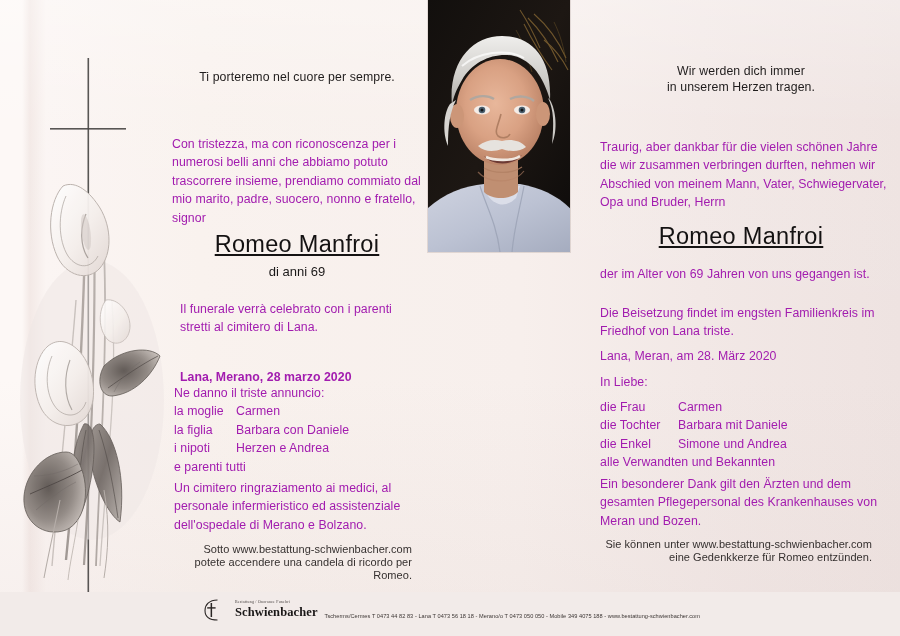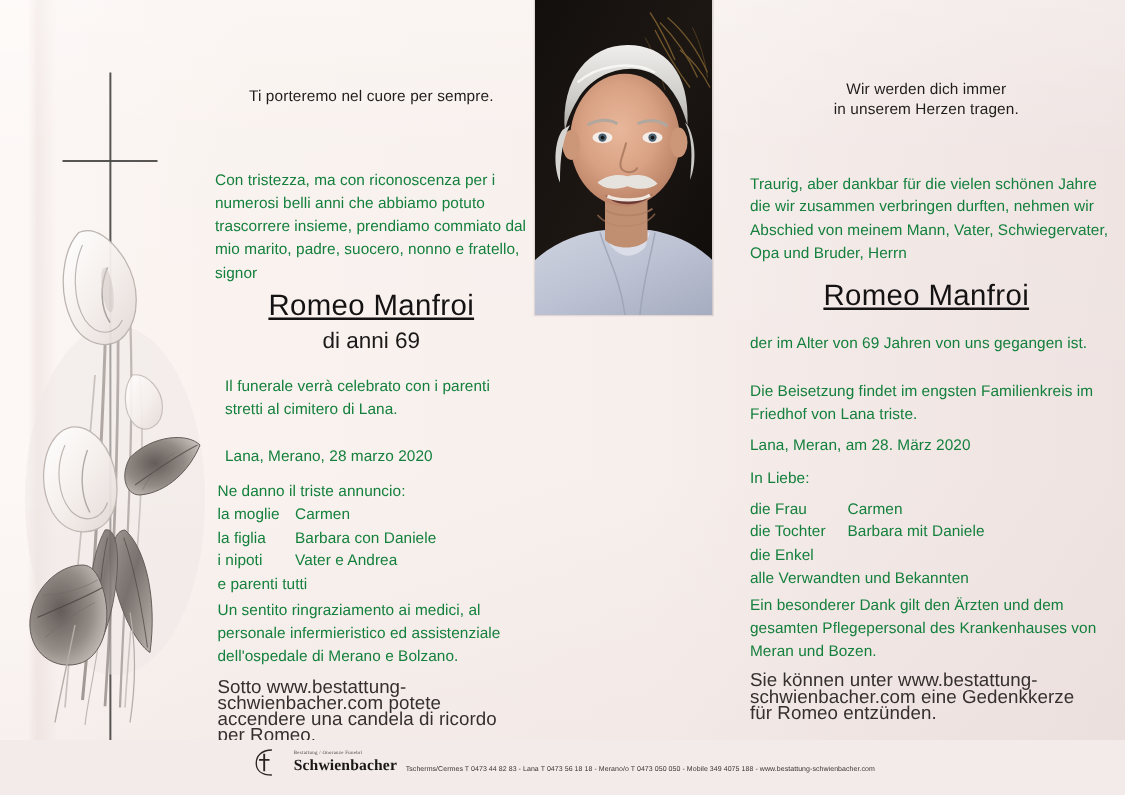--- a/index.html
+++ b/index.html
@@ -74,43 +74,44 @@
     font-size: 12.3px;
     line-height: 15.5px;
     letter-spacing: 0.1px;
     text-align: center;
     color: #201d1d;
   }
   .body {
     font-size: 12.3px;
     line-height: 18.4px;
     letter-spacing: 0.05px;
-    color: #15803d;
+    color: #a21caf;
   }
   .name {
     font-size: 23.5px;
     line-height: 28px;
     letter-spacing: 0.3px;
     color: #141212;
     text-align: center;
     font-weight: 400;
     text-decoration: underline;
   }
   .name-it { text-align: center; }
   .age {
-    font-size: 18px;
+    font-size: 13px;
     line-height: 20px;
     text-align: center;
     color: #1b1919;
   }
   .fine {
-    font-size: 15px;
+    font-size: 11px;
     line-height: 13px;
     letter-spacing: 0.05px;
     color: #35302f;
+    text-align: right;
   }
   .rowlist { display: block; }
   .rowlist .r { display: flex; line-height: 18.4px; align-items: center; }
   .rowlist .r .k { flex: 0 0 62px; }
   .rowlist .r .v { flex: 1 1 auto; }
   #de-list .r .k { flex: 0 0 78px; }
 
   
   #footer {
     position: absolute;
@@ -315,42 +316,42 @@
     <div class="blk lead" style="top:70px; left:0; width:250px;">Ti porteremo nel cuore per sempre.</div>
 
     <div class="blk body" style="top:135px; left:0; width:252px;">Con tristezza, ma con riconoscenza per i numerosi belli anni che abbiamo potuto trascorrere insieme, prendiamo commiato dal mio marito, padre, suocero, nonno e fratello, signor</div>
 
     <div class="blk name name-it" style="top:230px; left:0; width:250px;">Romeo Manfroi</div>
 
     <div class="blk age" style="top:262px; left:0; width:250px;">di anni 69</div>
 
     <div class="blk body" style="top:300px; left:8px; width:244px;">Il funerale verrà celebrato con i parenti stretti al cimitero di Lana.</div>
 
-    <div class="blk body" style="top:356px; left:8px; width:244px;">Lana, Merano, 28 marzo 2020</div>
+    <div class="blk body" style="top:368px; left:8px; width:244px;font-weight:bold;">Lana, Merano, 28 marzo 2020</div>
 
     <div class="blk body" style="top:384px; left:2px; width:248px;">
       <div>Ne danno il triste annuncio:</div>
       <div class="rowlist" id="it-list">
         <div class="r">
           <span class="k">la moglie</span>
           <span class="v">Carmen</span>
         </div>
         <div class="r">
           <span class="k">la figlia</span>
           <span class="v">Barbara con Daniele</span>
         </div>
         <div class="r">
           <span class="k">i nipoti</span>
-          <span class="v">Vater e Andrea</span>
+          <span class="v">Herzen e Andrea</span>
         </div>
       </div>
       <div>e parenti tutti</div>
     </div>
 
-    <div class="blk body" style="top:479px; left:2px; width:252px;">Un sentito ringraziamento ai medici, al personale infermieristico ed assistenziale dell'ospedale di Merano e Bolzano.</div>
+    <div class="blk body" style="top:479px; left:2px; width:252px;">Un cimitero ringraziamento ai medici, al personale infermieristico ed assistenziale dell'ospedale di Merano e Bolzano.</div>
 
     <div class="blk fine" style="top:543px; left:2px; width:238px;">Sotto www.bestattung-schwienbacher.com potete accendere una candela di ricordo per Romeo.</div>
   </div>
 
   <div id="col-de" class="col">
 
     <div class="blk lead" style="top:64px; left:0; width:282px; white-space:pre-line;">Wir werden dich immer
 in unserem Herzen tragen.</div>
 
     <div class="blk body" style="top:138px; left:0; width:290px;">Traurig, aber dankbar für die vielen schönen Jahre die wir zusammen verbringen durften, nehmen wir Abschied  von meinem Mann, Vater, Schwiegervater, Opa und Bruder, Herrn</div>
@@ -370,20 +371,21 @@
         <div class="r">
           <span class="k">die Frau</span>
           <span class="v">Carmen</span>
         </div>
         <div class="r">
           <span class="k">die Tochter</span>
           <span class="v">Barbara mit Daniele</span>
         </div>
         <div class="r">
           <span class="k">die Enkel</span>
+          <span class="v">Simone und Andrea</span>
         </div>
       </div>
       <div>alle Verwandten und Bekannten</div>
     </div>
 
     <div class="blk body" style="top:475px; left:0; width:292px;">Ein besonderer Dank gilt den Ärzten und dem gesamten Pflegepersonal des Krankenhauses von Meran und Bozen.</div>
 
     <div class="blk fine" style="top:538px; left:0; width:272px;">Sie können unter www.bestattung-schwienbacher.com eine Gedenkkerze für Romeo entzünden.</div>
   </div>
 

